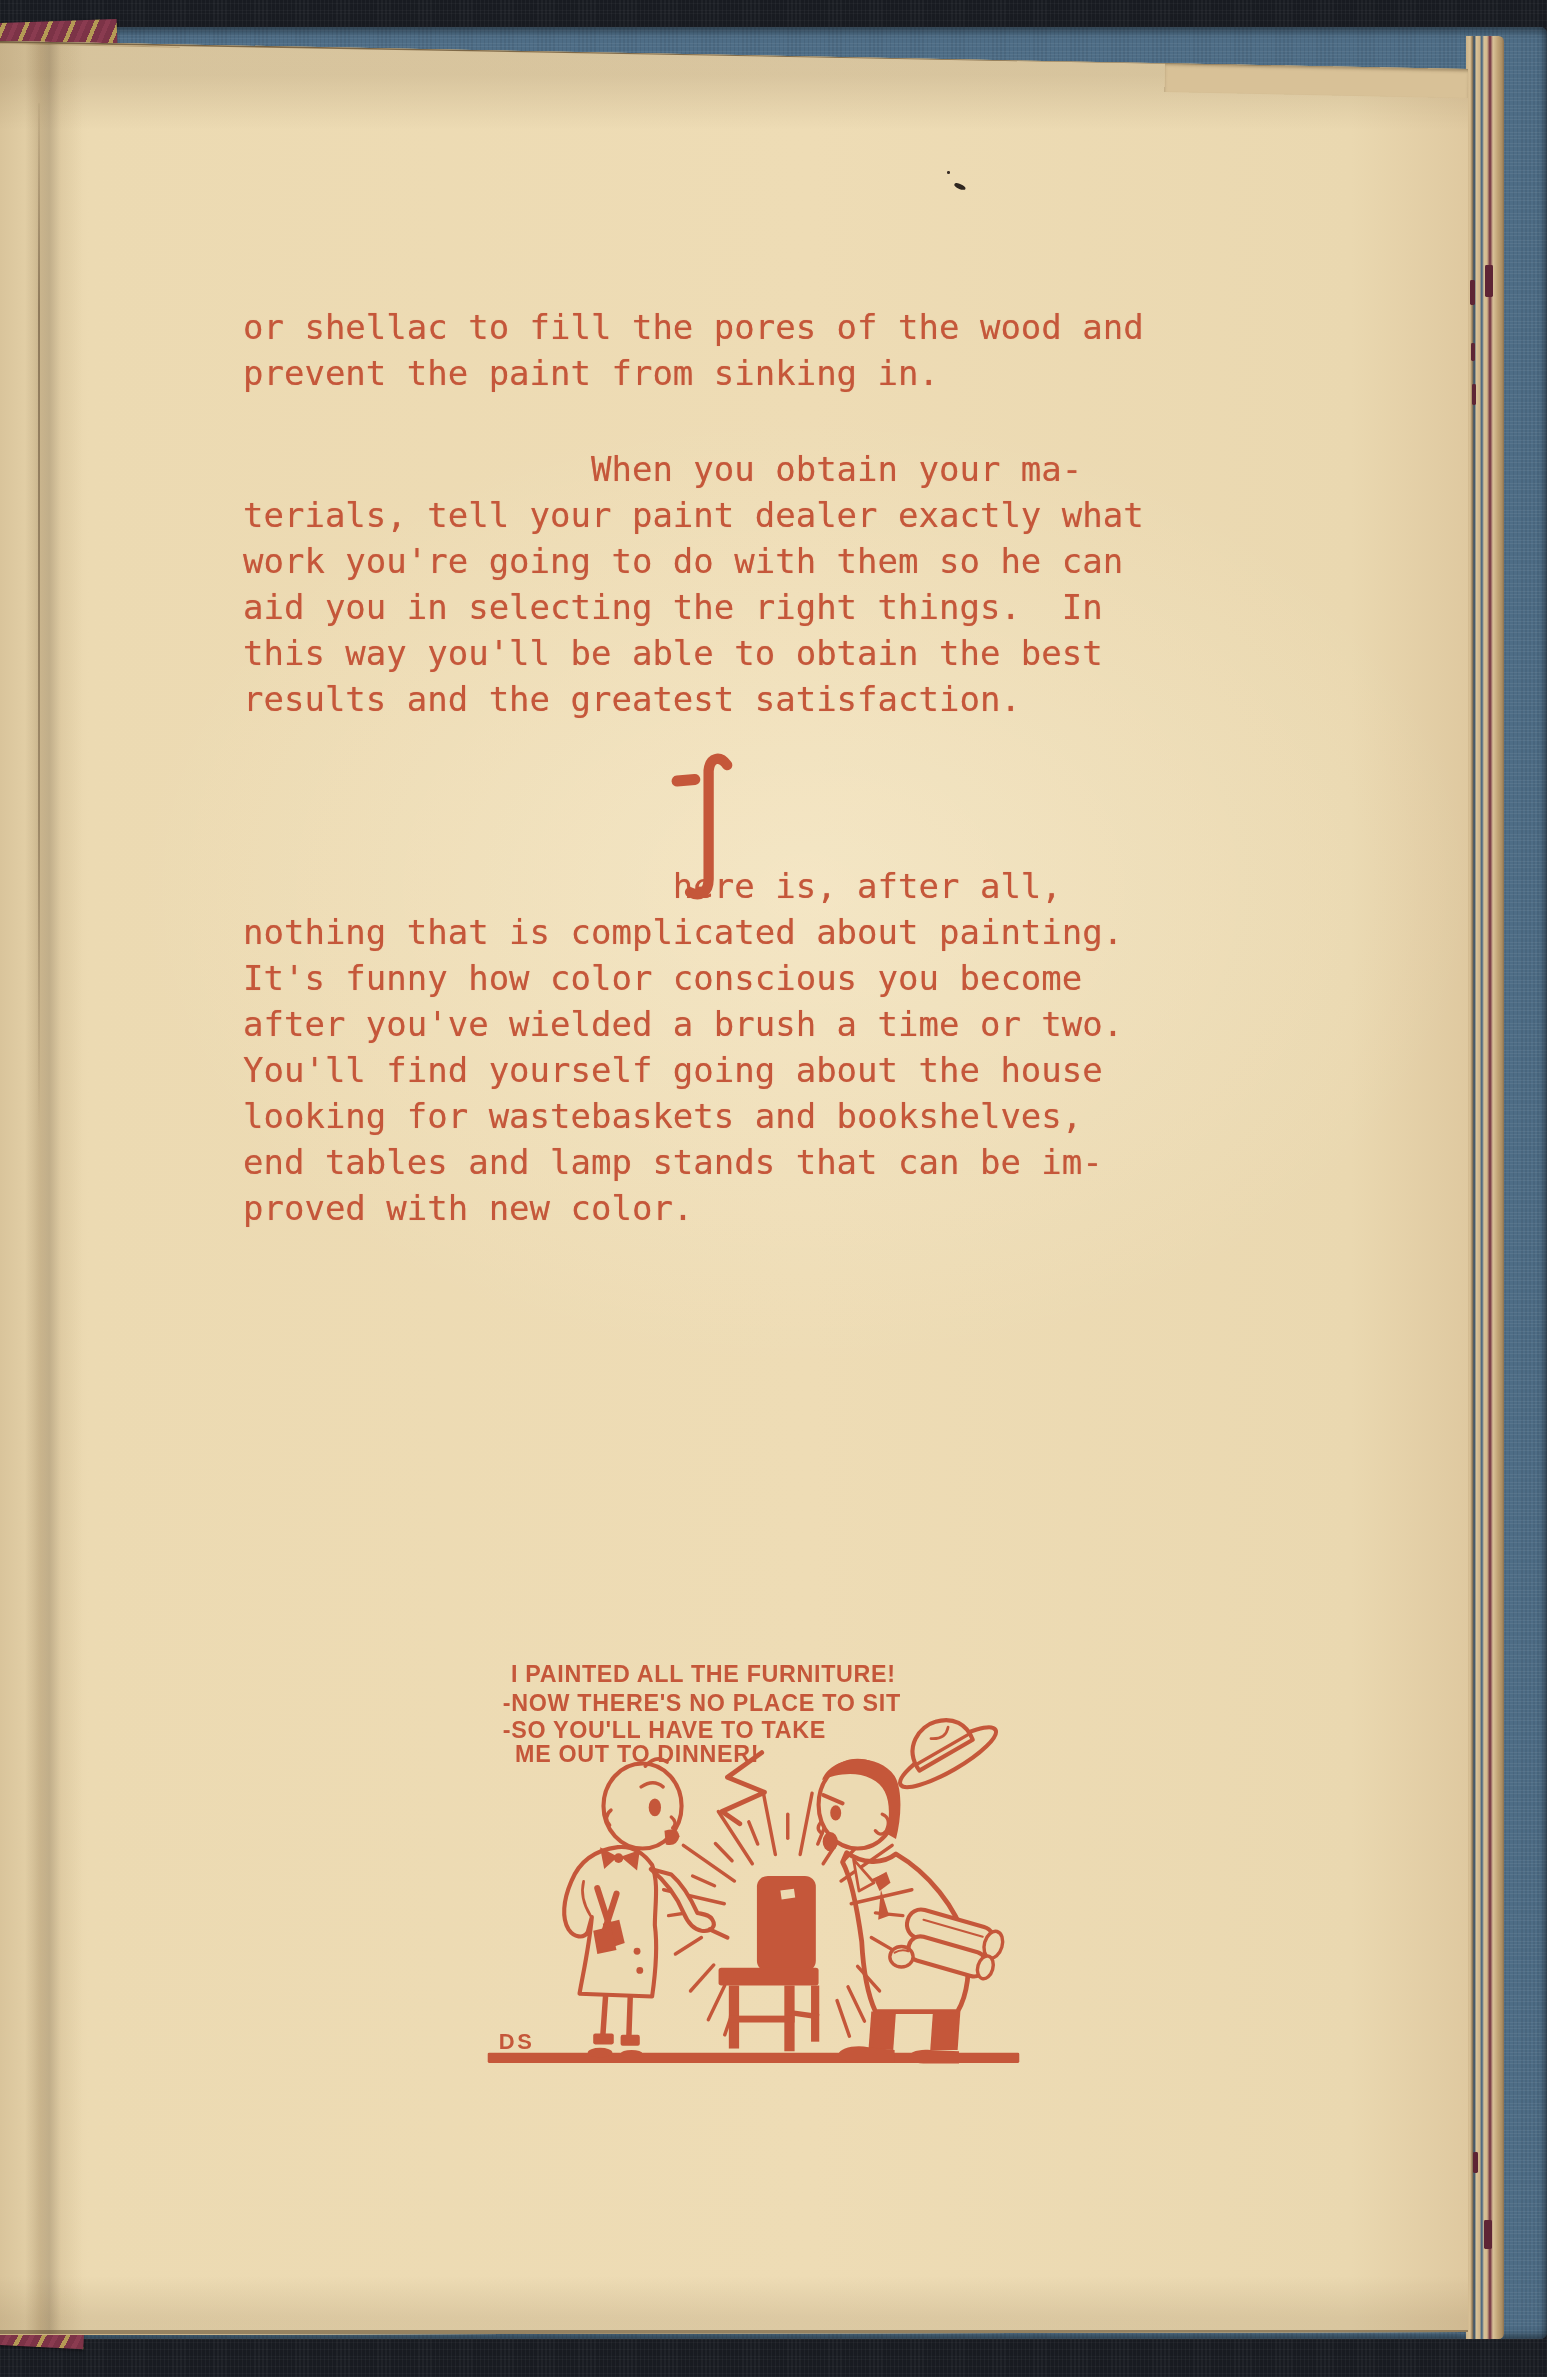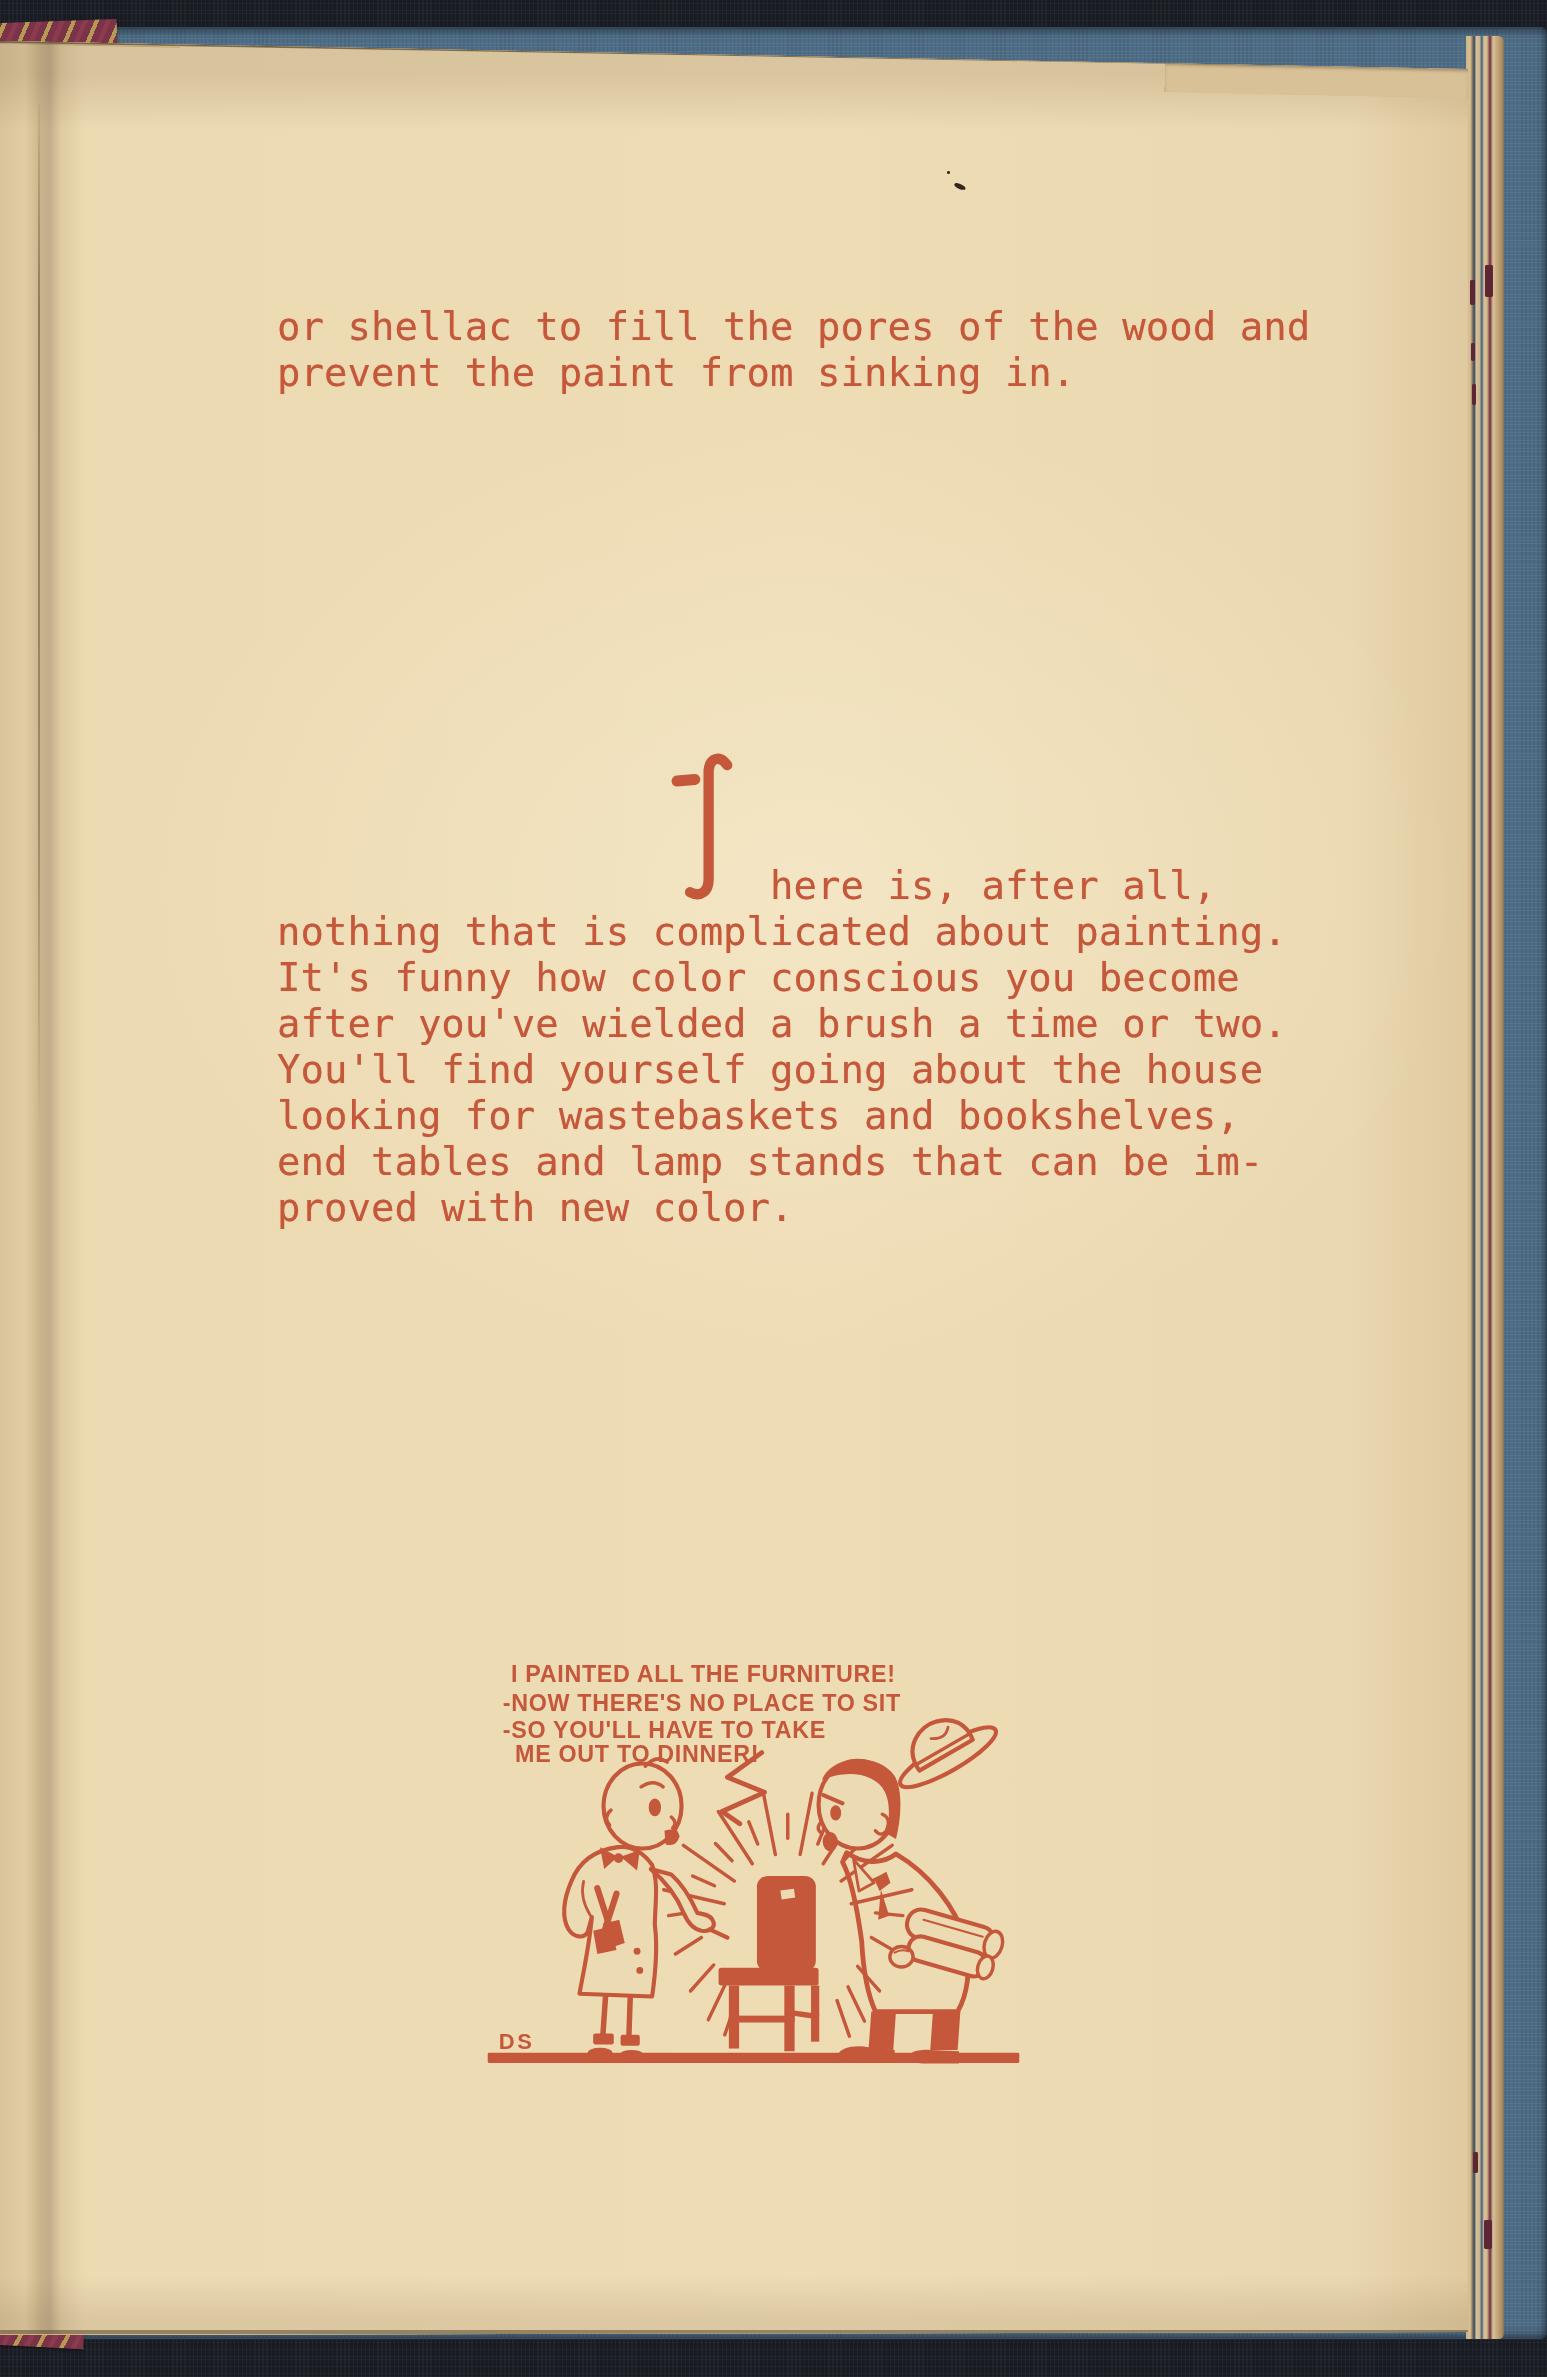--- a/index.html
+++ b/index.html
@@ -58,21 +58,21 @@
       rgba(60,40,20,.22) 42%, rgba(140,110,70,.10) 62%, rgba(0,0,0,0) 100%);}
   .crease-line{position:absolute;left:38px;top:103px;width:2.1px;height:1028px;
     background:linear-gradient(to bottom, rgba(70,50,30,.05), rgba(70,50,30,.45) 20%, rgba(70,50,30,.35) 70%, rgba(70,50,30,0));
     border-radius:1.4px;}
   .speck{position:absolute;left:954px;top:184px;width:11.6px;height:4.8px;background:#2f2720;
     border-radius:45% 55% 50% 50%;transform:rotate(22deg);}
   .speck2{position:absolute;left:947px;top:171px;width:2.7px;height:2.7px;background:#3a2e26;border-radius:50%;}
   
   .para{position:absolute;left:243px;white-space:pre;color:var(--ink);
     font-family:"DejaVu Sans Mono","Liberation Mono",monospace;
-    font-size:39px;line-height:46px;text-shadow:0 0 0.7px rgba(197,87,58,.55);margin-left:34px;}
+    font-size:34px;line-height:46px;text-shadow:0 0 0.7px rgba(197,87,58,.55);}
   #para1{top:304px;}
   #para2{top:446px;}
   #para3{top:863px;}
   #para4{top:1279px;}
   .dropcap{position:absolute;left:644px;top:750px;}
   .cartoon{position:absolute;left:411px;top:1610px;}
   .cap-text{font-family:"Liberation Sans","DejaVu Sans",sans-serif;font-weight:700;
     font-size:34px;letter-spacing:1px;fill:var(--ink);}
   .sig-text{font-family:"Liberation Sans","DejaVu Sans",sans-serif;font-weight:700;
     font-size:32px;letter-spacing:4px;fill:var(--ink);}
@@ -106,20 +106,26 @@
     <div class="gutter"></div>
     <div class="crease-line"></div>
     <div class="top-edge-line"></div>
     <div class="bottom-edge-line"></div>
     <div class="bottom-sliver"></div>
     <div class="speck"></div>
     <div class="speck2"></div>
 
     <div class="para" id="para1">or shellac to fill the pores of the wood and
 prevent the paint from sinking in.</div>
+    <div class="para" id="para2">                 When you obtain your ma-
+terials, tell your paint dealer exactly what
+work you're going to do with them so he can
+aid you in selecting the right things.  In
+this way you'll be able to obtain the best
+results and the greatest satisfaction.</div>
     <div class="para" id="para3">                     here is, after all,
 nothing that is complicated about painting.
 It's funny how color conscious you become
 after you've wielded a brush a time or two.
 You'll find yourself going about the house
 looking for wastebaskets and bookshelves,
 end tables and lamp stands that can be im-
 proved with new color.</div>
 
     <svg class="dropcap" width="110" height="158" viewBox="0 0 160 230" role="img" aria-label="T">

